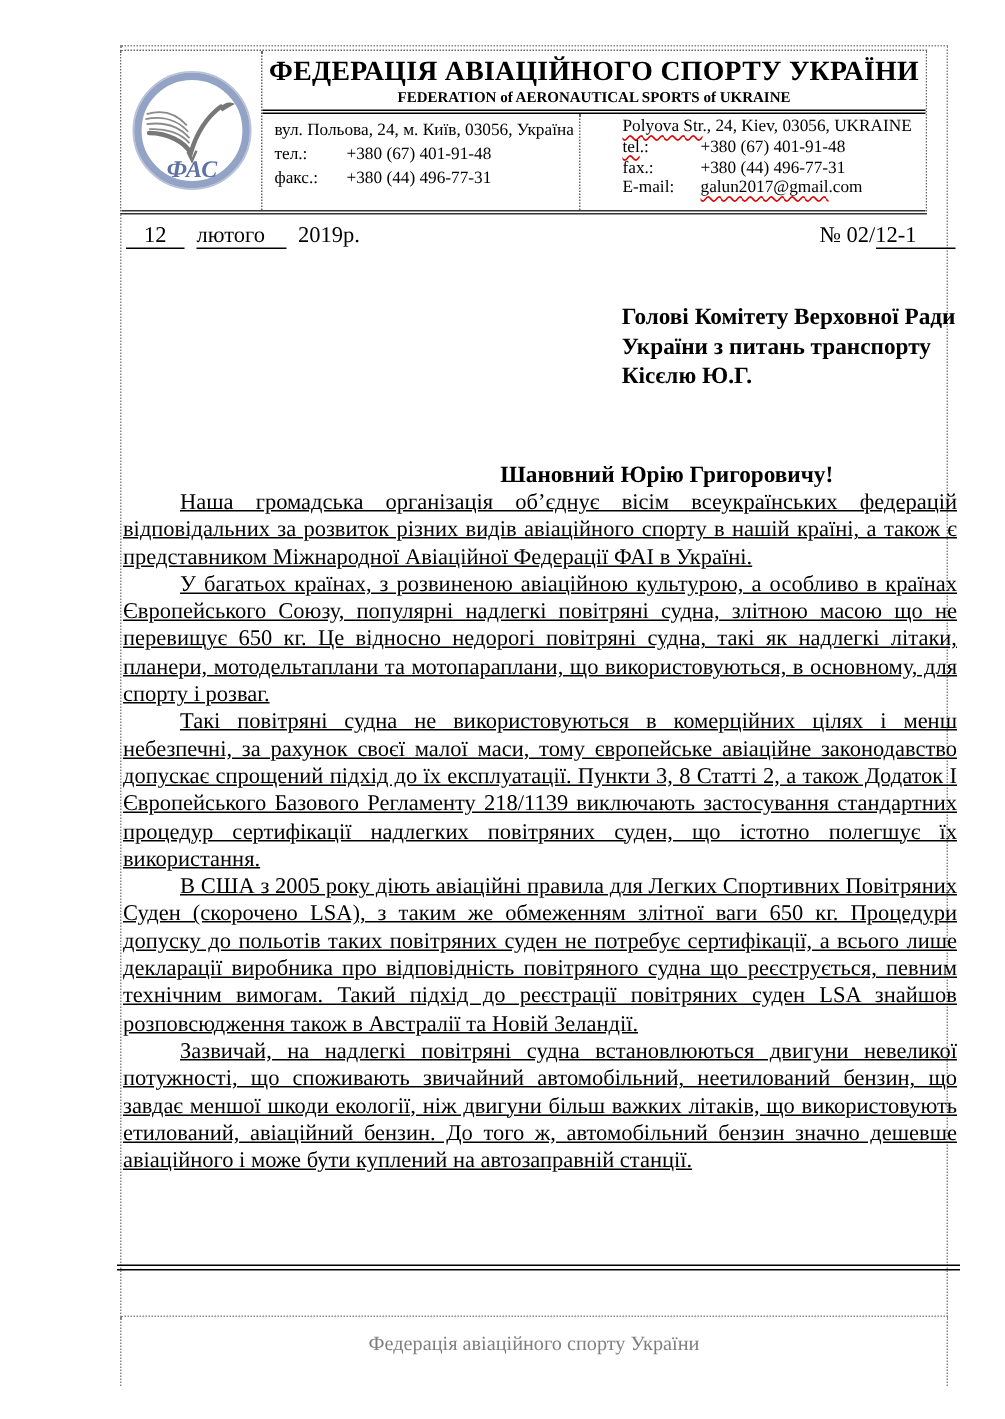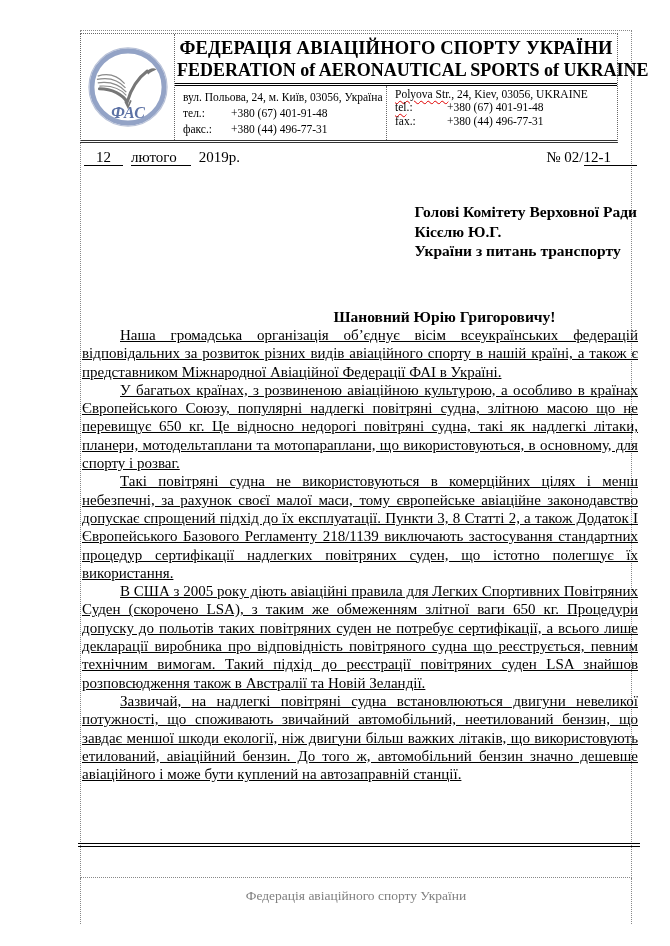--- a/index.html
+++ b/index.html
@@ -11,22 +11,22 @@
   
   .main-boundary{position:absolute;left:80px;top:30px;width:552px;height:848px;border:1px dotted #888;}
   .footer-boundary{position:absolute;left:80px;top:878px;width:552px;height:46px;border-left:1px dotted #888;border-right:1px dotted #888;}
 
   
   .letterhead{position:absolute;left:80px;top:33px;width:538px;height:110px;border:1px dotted #666;border-bottom:3px double #333;display:flex;background:#fff;}
   .logo-cell{width:94px;border-right:1px dotted #666;display:flex;align-items:center;justify-content:center;text-align:right;}
   .head-right{flex:1;display:flex;flex-direction:column;min-width:0;}
   .titles{text-align:center;padding:4px 2px 2px;border-bottom:3px double #000;}
   .title-uk{font-size:18.5px;font-weight:700;line-height:1.18;letter-spacing:.2px;white-space:nowrap;}
-  .title-en{font-size:18px;font-weight:700;line-height:1.15;white-space:nowrap;}
-  .contacts{display:flex;flex:1;min-height:0;}
+  .title-en{font-size:10px;font-weight:700;line-height:1.15;white-space:nowrap;}
+  .contacts{display:flex;flex:1;min-height:0;gap:20px;}
   .contact-uk{width:212px;border-right:1px dotted #666;padding:3px 4px 2px 8px;font-size:11.5px;line-height:16px;white-space:nowrap;}
   .contact-en{flex:1;padding:2px 4px 2px 8px;font-size:11.5px;line-height:13.6px;white-space:nowrap;}
   .crow{display:flex;}
   .contact-uk .clabel{width:48px;flex:none;}
   .contact-en .clabel{width:52px;flex:none;}
   .squiggle{text-decoration-line:underline;text-decoration-style:wavy;text-decoration-color:#e00000;text-decoration-thickness:1px;text-underline-offset:2px;text-align:right;}
 
   
   .ref-line{position:absolute;left:84px;top:148px;width:553px;display:flex;justify-content:space-between;font-size:15px;line-height:18px;}
   .blank{border-bottom:1px solid #000;}
@@ -93,38 +93,42 @@
         <div class="contact-en">
           <div><span class="squiggle">Polyova Str</span><span>., 24, Kiev, 03056, UKRAINE</span></div>
           <div class="crow">
             <span class="clabel"><span class="squiggle">tel</span><span>.:</span></span>
             <span>+380 (67) 401-91-48</span>
           </div>
           <div class="crow">
             <span class="clabel">fax.:</span>
             <span>+380 (44) 496-77-31</span>
           </div>
+          <div class="crow">
+            <span class="clabel">E-mail:</span>
+            <span><span class="squiggle">galun2017@gmail</span><span>.com</span></span>
+          </div>
         </div>
       </div>
     </div>
   </div>
 
   <div class="ref-line">
     <span class="ref-left">
       <span class="blank blank-day">12</span><span class="gap"></span><span class="blank blank-month">лютого</span><span class="gap"></span><span>2019р.</span>
     </span>
     <span class="ref-right">
       <span>№ 02/</span><span class="blank blank-number">12-1</span>
     </span>
   </div>
 
   <div class="addressee">
     <div>Голові Комітету Верховної Ради</div>
+    <div>України з питань транспорту</div>
     <div>Кісєлю Ю.Г.</div>
-    <div>України з питань транспорту</div>
   </div>
 
   <div class="salutation">Шановний Юрію Григоровичу!</div>
 
   <div class="letter-body">
     <p>Наша громадська організація об’єднує вісім всеукраїнських федерацій відповідальних за розвиток різних видів авіаційного спорту в нашій країні, а також є представником Міжнародної Авіаційної Федерації ФАІ в Україні.</p>
     <p>У багатьох країнах, з розвиненою авіаційною культурою, а особливо в країнах Європейського Союзу, популярні надлегкі повітряні судна, злітною масою що не перевищує 650 кг. Це відносно недорогі повітряні судна, такі як надлегкі літаки, планери, мотодельтаплани та мотопараплани, що використовуються, в основному, для спорту і розваг.</p>
     <p>Такі повітряні судна не використовуються в комерційних цілях і менш небезпечні, за рахунок своєї малої маси, тому європейське авіаційне законодавство допускає спрощений підхід до їх експлуатації. Пункти 3, 8 Статті 2, а також Додаток І Європейського Базового Регламенту 218/1139 виключають застосування стандартних процедур сертифікації надлегких повітряних суден, що істотно полегшує їх використання.</p>
     <p>В США з 2005 року діють авіаційні правила для Легких Спортивних Повітряних Суден (скорочено LSA), з таким же обмеженням злітної ваги 650 кг. Процедури допуску до польотів таких повітряних суден не потребує сертифікації, а всього лише декларації виробника про відповідність повітряного судна що реєструється, певним технічним вимогам. Такий підхід до реєстрації повітряних суден LSA знайшов розповсюдження також в Австралії та Новій Зеландії.</p>
     <p>Зазвичай, на надлегкі повітряні судна встановлюються двигуни невеликої потужності, що споживають звичайний автомобільний, неетилований бензин, що завдає меншої шкоди екології, ніж двигуни більш важких літаків, що використовують етилований, авіаційний бензин. До того ж, автомобільний бензин значно дешевше авіаційного і може бути куплений на автозаправній станції.</p>

